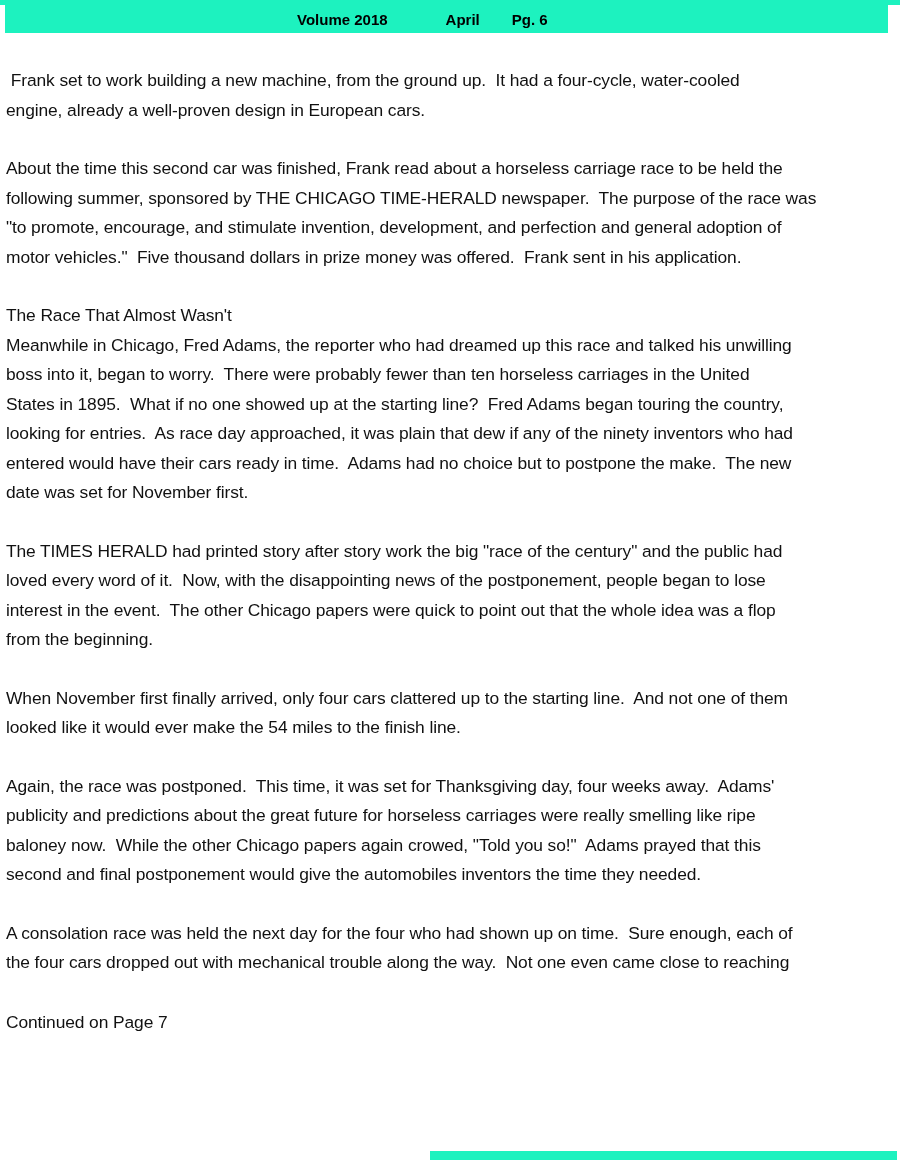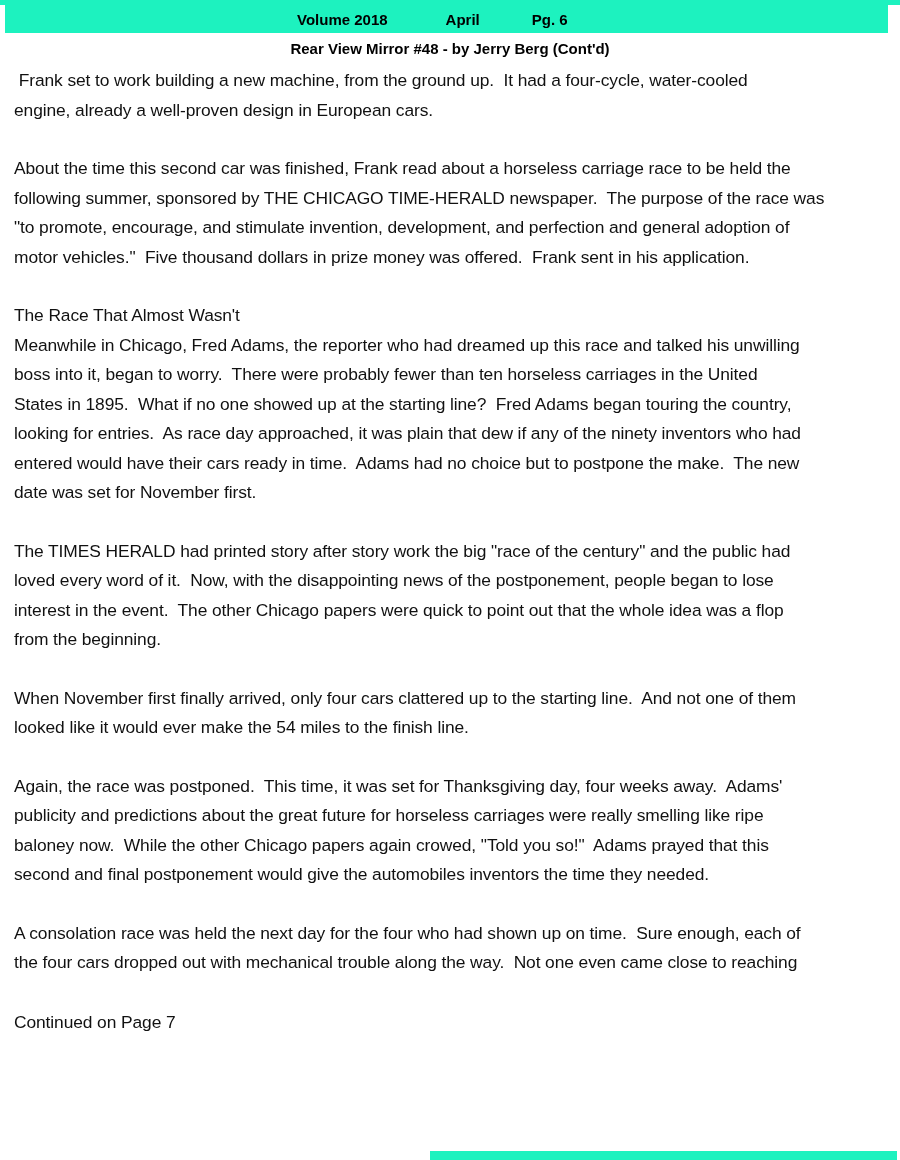--- a/index.html
+++ b/index.html
@@ -16,28 +16,28 @@
     background:var(--accent,#1df2bf);
   }
   .header-bar{
     position:absolute;top:5px;left:5px;width:883px;height:28px;
     background:var(--accent,#1df2bf);
     display:flex;align-items:center;
     font-weight:bold;font-size:15px;color:#000;
   }
   .header-bar .vol{margin-left:292px;}
   .header-bar .month{margin-left:58px;}
-  .header-bar .pg{margin-left:52px;}
+  .header-bar .pg{margin-left:32px;}
   .subtitle{
     position:absolute;top:40px;left:0;width:900px;
     text-align:center;font-weight:bold;font-size:15px;color:#000;
   }
   .article{
     position:absolute;top:66px;left:6px;width:884px;
-    font-size:17.4px;line-height:29.5px;letter-spacing:-0.1px;margin-left:8px;
+    font-size:17.4px;line-height:29.5px;letter-spacing:-0.1px;
   }
   .paragraph{margin:0 0 29px 0;}
   .line{white-space:pre-wrap;}
   .continued{
     margin-top:30px;
     text-align:left;
     font-size:17.4px;line-height:29.5px;
   }
   .bottom-strip{
     position:absolute;left:430px;bottom:0;width:467px;height:9px;
@@ -50,21 +50,20 @@
 <div class="page" style="--accent: #1df2bf;">
 
   <div class="top-strip"></div>
 
   <div class="header-bar">
     <span class="vol">Volume 2018</span>
     <span class="month">April</span>
     <span class="pg">Pg. 6</span>
   </div>
 
-  <div class="subtitle">Rear View Mirror #48 - by Jerry Berg  (Cont'd)</div>
 
   <div class="article" id="article">
 
     <div class="paragraph">
         <div class="line"> Frank set to work building a new machine, from the ground up.  It had a four-cycle, water-cooled</div>
         <div class="line">engine, already a well-proven design in European cars.</div>
       </div>
       <div class="paragraph">
         <div class="line">About the time this second car was finished, Frank read about a horseless carriage race to be held the</div>
         <div class="line">following summer, sponsored by THE CHICAGO TIME-HERALD newspaper.  The purpose of the race was</div>

